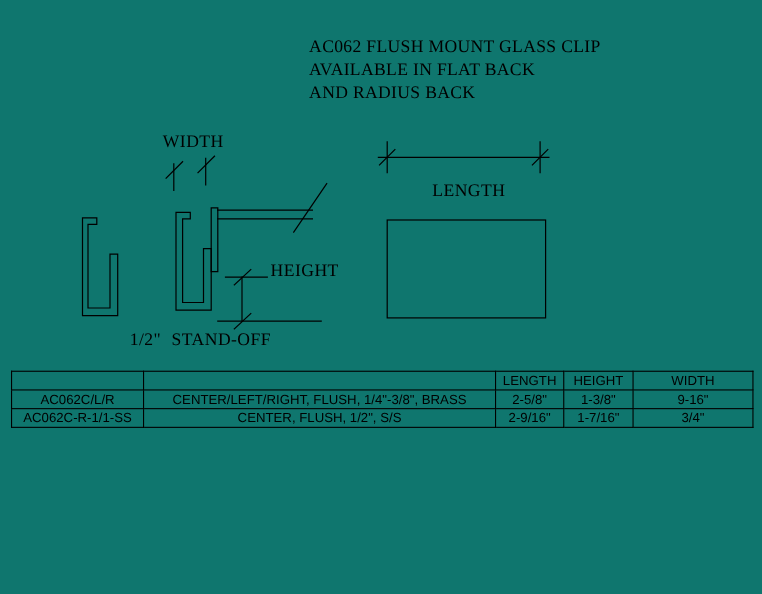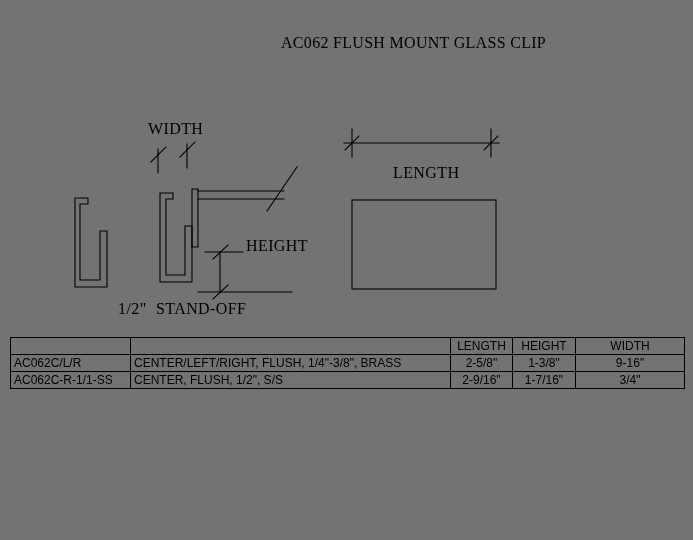--- a/index.html
+++ b/index.html
@@ -1,20 +1,20 @@
 <!DOCTYPE html>
 <html><head>
   <meta charset="utf-8">
   <style>
     html, body { margin: 0; padding: 0; background: #ffffff; }
     .page {
       position: relative;
       width: 693px;
       height: 540px;
-      background: #737373;
+      background: #0f766e;
       font-family: "Liberation Serif", serif;
       color: #000;
       overflow: hidden;
     }
     .title-block {
       position: absolute;
       left: 281px;
       top: 32px;
       font-size: 16px;
       line-height: 21px;
@@ -46,29 +46,31 @@
     .spec-table th, .spec-table td {
       border: 1px solid #000;
       height: 16px;
       padding: 0 3px;
       font-weight: normal;
       white-space: nowrap;
       overflow: hidden;
       vertical-align: middle;
     }
     .c { text-align: center; }
-    .l { text-align: left; }
+    .l { text-align: center; }
   </style>
 </head>
 <body>
 
 <div class="page">
 
   <div class="title-block">
     <div>AC062 FLUSH MOUNT GLASS CLIP</div>
+    <div>AVAILABLE IN FLAT BACK</div>
+    <div>AND RADIUS BACK</div>
   </div>
 
   <svg class="drawing" width="693" height="335" viewBox="0 0 693 335">
 
     <g stroke="#000000" stroke-width="1.1" fill="none" stroke-linecap="square">
 
       <line x1="158" y1="149" x2="158" y2="173"></line>
       <line x1="187" y1="144" x2="187" y2="168"></line>
       <line x1="151" y1="162" x2="166" y2="147"></line>
       <line x1="180" y1="157" x2="195" y2="142"></line>

